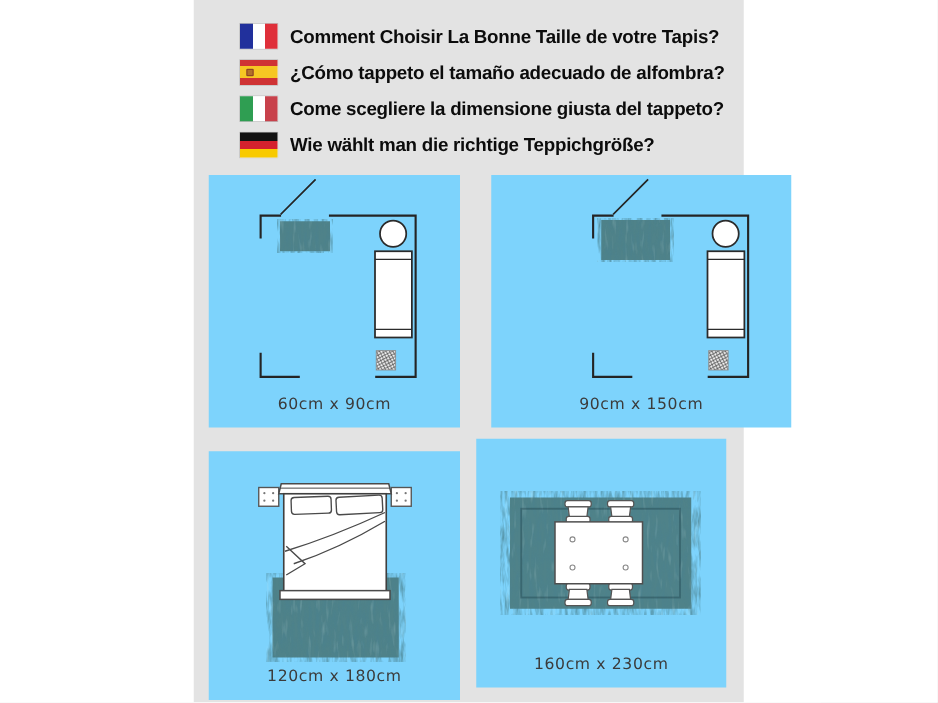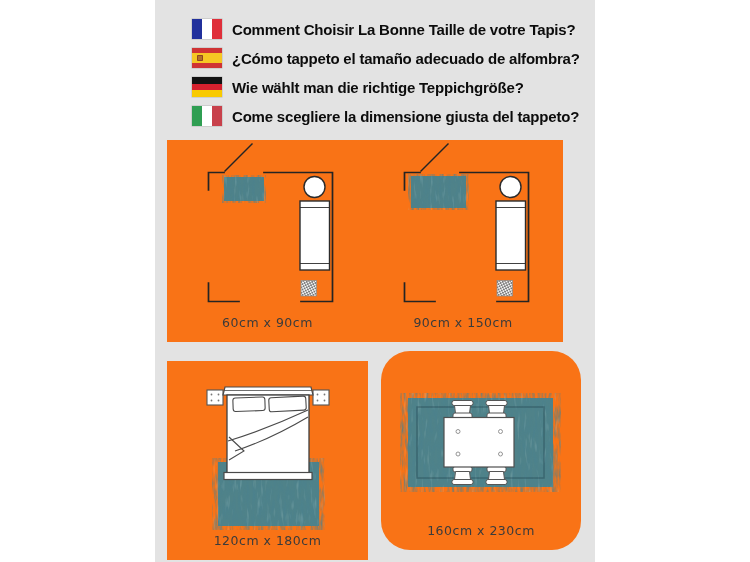--- a/index.html
+++ b/index.html
@@ -14,25 +14,25 @@
         box-shadow:0 0 0 0.5px rgba(0,0,0,.18);}
   .flag-fr{background:linear-gradient(to right,#21309c 0 33.4%,#ffffff 33.4% 66.7%,#df2f3a 66.7% 100%);}
   .flag-es{background:linear-gradient(to bottom,#cf3334 0 26%,#f6c723 26% 74%,#cf3334 74% 100%);}
   .flag-es::after{content:"";position:absolute;left:5px;top:7px;width:6px;height:6px;
         background:#b2702a;border-radius:1px;box-shadow:inset 0 0 0 1px rgba(120,40,30,.6);}
   .flag-it{background:linear-gradient(to right,#2f9e52 0 33.4%,#ffffff 33.4% 66.7%,#c8414b 66.7% 100%);}
   .flag-de{background:linear-gradient(to bottom,#121212 0 33.4%,#d5212e 33.4% 66.7%,#f8ca00 66.7% 100%);}
   .htext{font-weight:bold;font-size:15px;letter-spacing:-0.2px;color:#0c0c0c;white-space:nowrap;}
 
   
-  .panel{position:absolute;background:#f97316;}
+  .panel{position:absolute;background:#7dd3fc;}
   .p1{left:12px;top:140px;width:201px;height:202px;}
-  .p2{left:208px;top:140px;width:200px;height:202px;}
+  .p2{left:238px;top:140px;width:200px;height:202px;padding-left:40px;}
   .p3{left:12px;top:361px;width:201px;height:199px;}
-  .p4{left:226px;top:351px;width:200px;height:199px;border-radius:29px;}
+  .p4{left:226px;top:351px;width:200px;height:199px;}
   .scene{display:block;margin:0 auto;}
   .plabel{position:absolute;left:0;right:0;bottom:12px;text-align:center;
           font-family:"DejaVu Sans",sans-serif;font-size:12.5px;letter-spacing:0.5px;color:#3b3b3b;}
   .hiddefs{position:absolute;width:0;height:0;overflow:hidden;}
 </style>
 </head>
 <body>
 
 <div class="canvas">
 
@@ -58,26 +58,26 @@
     <div class="header">
       <div class="hrow">
         <span class="flag flag-fr"></span>
         <span class="htext">Comment Choisir La Bonne Taille de votre Tapis?</span>
       </div>
       <div class="hrow">
         <span class="flag flag-es"></span>
         <span class="htext">¿Cómo tappeto el tamaño adecuado de alfombra?</span>
       </div>
       <div class="hrow">
+        <span class="flag flag-it"></span>
+        <span class="htext">Come scegliere la dimensione giusta del tappeto?</span>
+      </div>
+      <div class="hrow">
         <span class="flag flag-de"></span>
         <span class="htext">Wie wählt man die richtige Teppichgröße?</span>
-      </div>
-      <div class="hrow">
-        <span class="flag flag-it"></span>
-        <span class="htext">Come scegliere la dimensione giusta del tappeto?</span>
       </div>
     </div>
 
     <div class="panel p1">
       <svg class="scene" width="201" height="170" viewBox="0 0 201 170">
         <g>
           <rect x="57" y="37" width="40" height="24" fill="#4f8289"></rect>
           <rect x="57" y="37" width="40" height="24" filter="url(#rugDark)" opacity="0.85"></rect>
           <rect x="57" y="37" width="40" height="24" filter="url(#rugLight)" opacity="0.5"></rect>
         </g>

